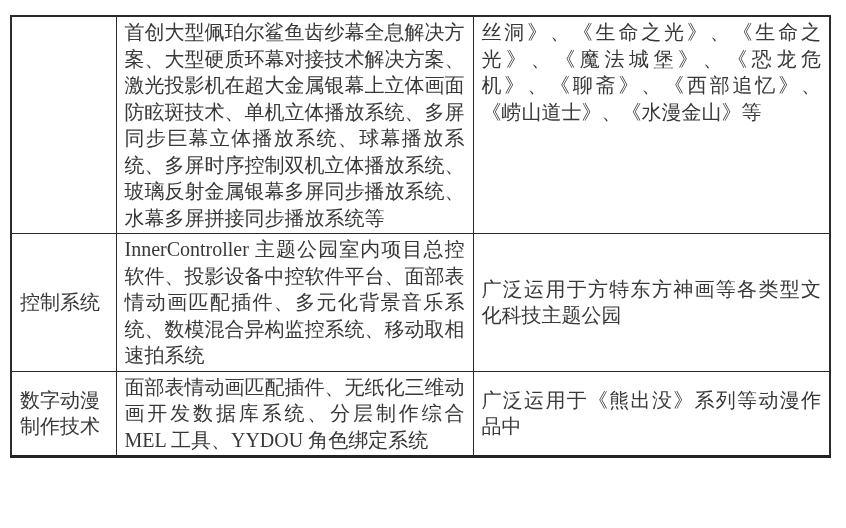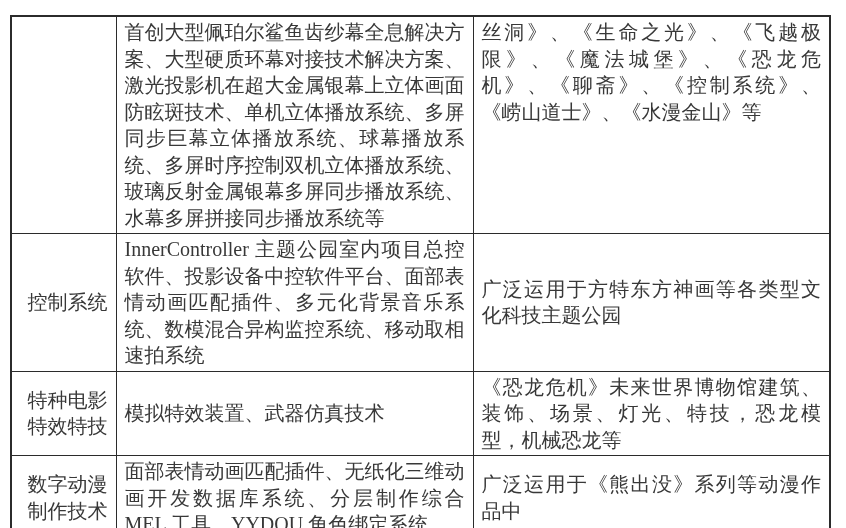--- a/index.html
+++ b/index.html
@@ -36,21 +36,21 @@
   }
   col.c-cat  { width: 105px; }
   col.c-tech { width: 357px; }
   col.c-app  { width: 357px; }
   tr.r1 { height: 213px; }
   tr.r2 { height: 132px; }
   tr.r3 { height: 80px; }
   tr.r4 { height: 78px; }
   tr.r1 td { vertical-align: top; }
   td.cat {
-    text-align: right;
+    text-align: left;
     padding: 2px 4px;
   }
   td.just {
     text-align: justify;
     text-justify: inter-ideograph;
   }
 </style>
 </head>
 <body>
 
@@ -58,31 +58,26 @@
   <table class="doc-table">
     <colgroup>
       <col class="c-cat">
       <col class="c-tech">
       <col class="c-app">
     </colgroup>
     <tbody>
       <tr class="r1">
         <td class="cat"></td>
         <td class="just">首创大型佩珀尔鲨鱼齿纱幕全息解决方案、大型硬质环幕对接技术解决方案、激光投影机在超大金属银幕上立体画面防眩斑技术、单机立体播放系统、多屏同步巨幕立体播放系统、球幕播放系统、多屏时序控制双机立体播放系统、玻璃反射金属银幕多屏同步播放系统、水幕多屏拼接同步播放系统等</td>
-        <td class="just">丝洞》、《生命之光》、《飞越极限》、《魔法城堡》、《恐龙危机》、《聊斋》、《控制系统》、《崂山道士》、《水漫金山》等</td>
+        <td class="just">丝洞》、《生命之光》、《生命之光》、《魔法城堡》、《恐龙危机》、《聊斋》、《西部追忆》、《崂山道士》、《水漫金山》等</td>
       </tr>
       <tr class="r2">
         <td class="cat">控制系统</td>
         <td class="just">InnerController 主题公园室内项目总控软件、投影设备中控软件平台、面部表情动画匹配插件、多元化背景音乐系统、数模混合异构监控系统、移动取相速拍系统</td>
         <td class="just">广泛运用于方特东方神画等各类型文化科技主题公园</td>
-      </tr>
-      <tr class="r3">
-        <td class="cat">特种电影特效特技</td>
-        <td class="just">模拟特效装置、武器仿真技术</td>
-        <td class="just">《恐龙危机》未来世界博物馆建筑、装饰、场景、灯光、特技，恐龙模型，机械恐龙等</td>
       </tr>
       <tr class="r4">
         <td class="cat">数字动漫制作技术</td>
         <td class="just">面部表情动画匹配插件、无纸化三维动画开发数据库系统、分层制作综合 MEL 工具、YYDOU 角色绑定系统</td>
         <td class="just">广泛运用于《熊出没》系列等动漫作品中</td>
       </tr>
     </tbody>
   </table>
 </div>
 

